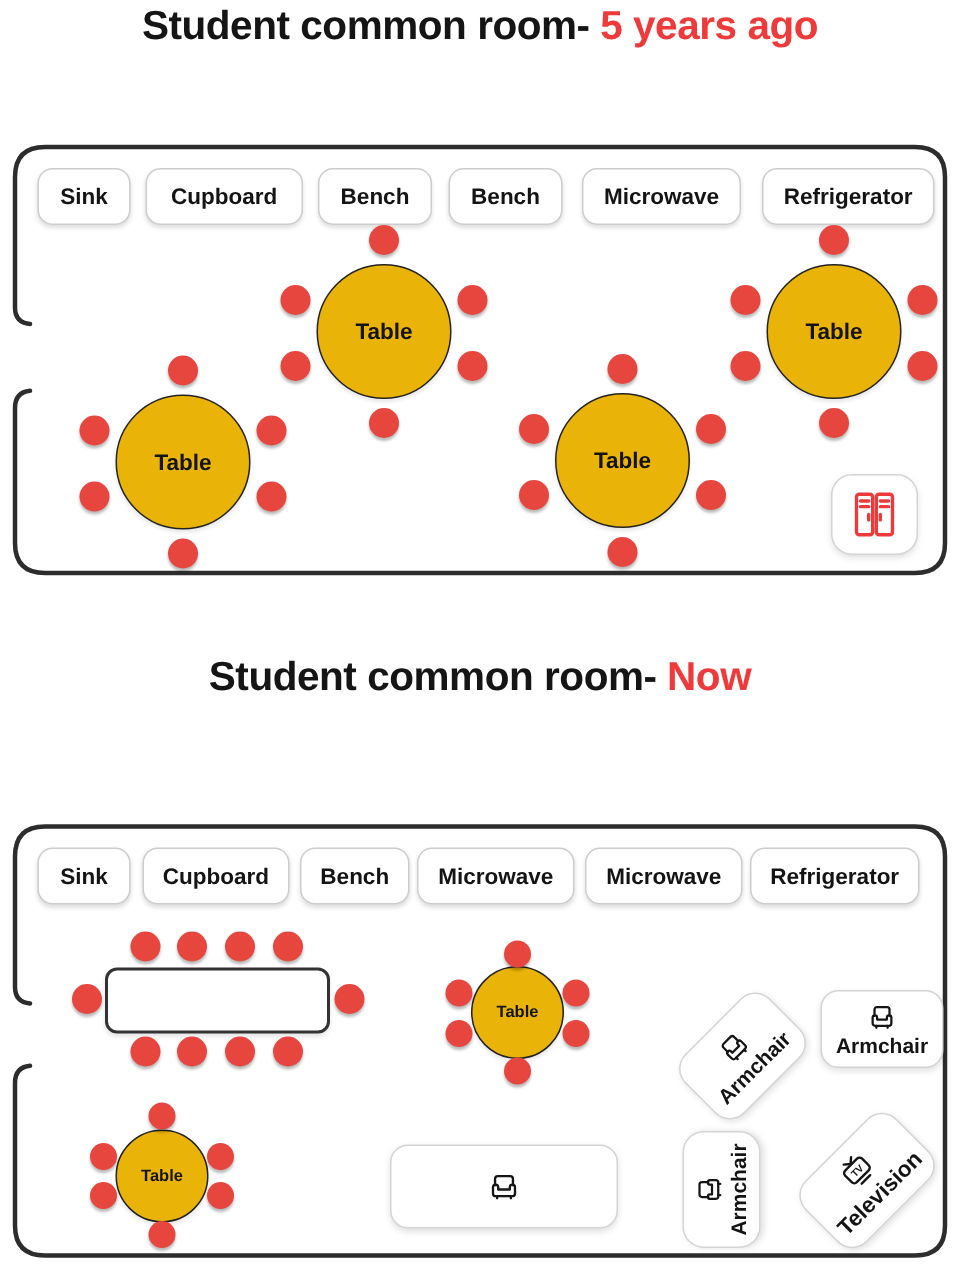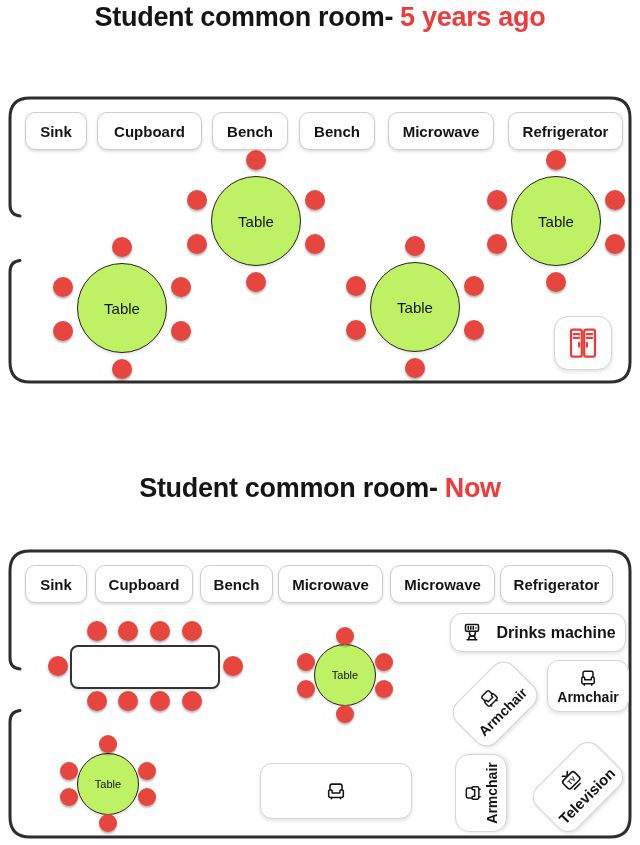--- a/index.html
+++ b/index.html
@@ -14,22 +14,22 @@
          letter-spacing:-0.3px;color:#151515;}
   .title .accent{color:var(--accent-red);margin-left:7px;}
   .room{position:absolute;left:7px;width:626px;}
   .walls{position:absolute;left:0;top:0;}
   .appl{position:absolute;top:17px;height:38px;background:#fff;border:1.5px solid #cdcdcd;
         border-radius:10px;box-shadow:0 2px 3px rgba(0,0,0,.13);display:flex;align-items:center;
         justify-content:center;font-weight:700;font-size:15px;box-sizing:border-box;}
   .chair{position:absolute;width:20px;height:20px;border-radius:50%;background:var(--chair-red);
          transform:translate(-50%,-50%);box-shadow:0 2px 2px rgba(0,0,0,.28);}
   .chair.sm{width:18px;height:18px;}
-  .tcircle{position:absolute;border:1.6px solid #232323;border-radius:50%;background:#bef264;
-           display:flex;align-items:center;justify-content:center;font-weight:400;font-size:15px;
+  .tcircle{position:absolute;border:1.6px solid #232323;border-radius:50%;background:#eab308;
+           display:flex;align-items:center;justify-content:center;font-weight:700;font-size:15px;
            box-sizing:border-box;box-shadow:0 2px 3px rgba(0,0,0,.10);}
   .tcircle.sm{font-size:11px;}
   .rect-table{position:absolute;background:#fff;border:2px solid #333;border-radius:8px;
               box-sizing:border-box;box-shadow:0 2px 3px rgba(0,0,0,.10);}
   .item{position:absolute;background:#fff;border:1.5px solid #d4d4d4;border-radius:12px;
         box-shadow:0 2px 4px rgba(0,0,0,.12);display:flex;align-items:center;justify-content:center;
         font-weight:700;box-sizing:border-box;}
   .item.col{flex-direction:column;gap:1px;}
   .item.row{flex-direction:row;gap:12px;}
   .icon{display:flex;align-items:center;justify-content:center;color:#151515;}
@@ -114,21 +114,21 @@
         <svg width="36" height="36" viewBox="0 0 24 24" fill="none" stroke="currentColor" stroke-width="1.5" stroke-linecap="round">
           <rect x="4" y="3" width="7.2" height="18" rx="1.2"></rect>
           <rect x="12.8" y="3" width="7.2" height="18" rx="1.2"></rect>
           <path d="M5.8 6h3.6M5.8 8.5h3.6M14.6 6h3.6M14.6 8.5h3.6"></path>
           <path d="M9.4 12v2.4M14.6 12v2.4"></path>
         </svg>
       </span>
     </div>
   </div>
 
-  <div class="title" style="top:473px;">
+  <div class="title" style="top:436px;">
     <span>Student common room-</span><span class="accent">Now</span>
   </div>
 
   <div class="room" style="top:548px;height:292px;">
     <svg class="walls" width="626" height="292" viewBox="0 0 626 292">
       <path d="M 13 121 Q 3 120 3 110 L 3 23 Q 3 3 23 3 L 603 3 Q 623 3 623 23 L 623 269 Q 623 289 603 289 L 23 289 Q 3 289 3 269 L 3 174 Q 3 163.5 13 162.5" fill="none" stroke="var(--wall)" stroke-width="3" stroke-linecap="round"></path>
     </svg>
 
     <div class="appl" style="left:18px;width:62px;">
         <span>Sink</span>
@@ -174,33 +174,20 @@
     <div class="tcircle sm" style="left:70px;top:205px;width:62px;height:62px;">
         <span>Table</span>
       </div>
     <i class="chair sm" style="left:101px;top:196px;"></i>
     <i class="chair sm" style="left:101px;top:275px;"></i>
     <i class="chair sm" style="left:62px;top:223px;"></i>
     <i class="chair sm" style="left:62px;top:249px;"></i>
     <i class="chair sm" style="left:140px;top:223px;"></i>
     <i class="chair sm" style="left:140px;top:249px;"></i>
 
-    <div class="item row" style="left:443px;top:65px;width:176px;height:39px;font-size:16px;">
-      <span class="icon">
-        <svg width="24" height="24" viewBox="0 0 24 24" fill="none" stroke="currentColor" stroke-width="1.6" stroke-linecap="round" stroke-linejoin="round">
-          <rect x="5.5" y="3.5" width="13" height="6.8" rx="1.2"></rect>
-          <path d="M8.3 5.5v2.8M10.8 5.5v2.8M13.3 5.5v2.8"></path>
-          <path d="M16 7h.01"></path>
-          <path d="M9.5 10.3v1.9a2.9 2.9 0 0 0 5.8 0v-1.9"></path>
-          <path d="M8.6 18.3l.9-3h5l.9 3"></path>
-          <path d="M7.2 18.8h9.6"></path>
-        </svg>
-      </span>
-      <span>Drinks machine</span>
-    </div>
 
     <div class="item col" style="left:540px;top:112px;width:82px;height:52px;font-size:14px;">
       <span class="icon">
         <svg width="20" height="20" viewBox="0 0 24 24" fill="none" stroke="currentColor" stroke-width="1.8" stroke-linecap="round" stroke-linejoin="round">
           <path d="M6 11V6a2 2 0 0 1 2-2h8a2 2 0 0 1 2 2v5"></path>
           <path d="M4.5 12.5a1.8 1.8 0 0 1 3.6 0V14h7.8v-1.5a1.8 1.8 0 0 1 3.6 0V17a2 2 0 0 1-2 2h-11a2 2 0 0 1-2-2z"></path>
           <path d="M7.5 19v1.6M16.5 19v1.6"></path>
         </svg>
       </span>
       <span>Armchair</span>

